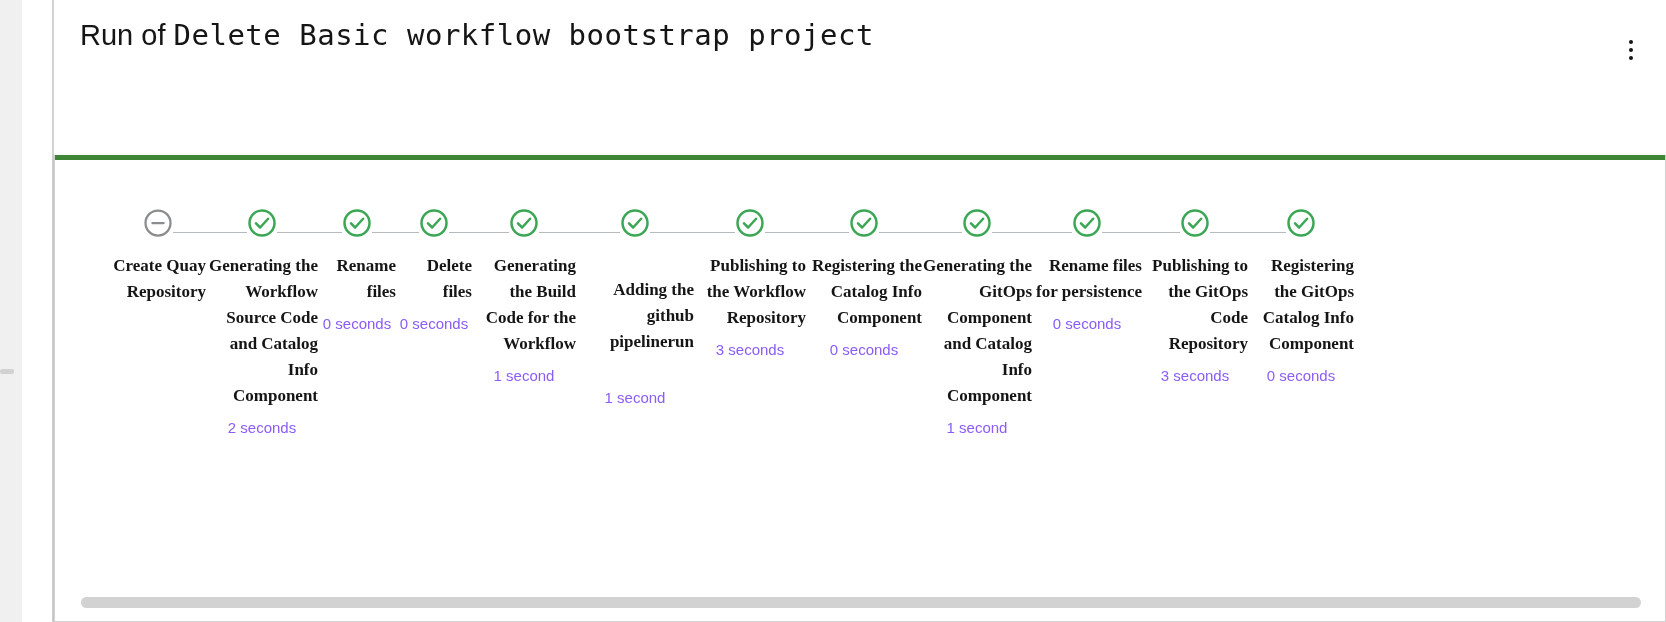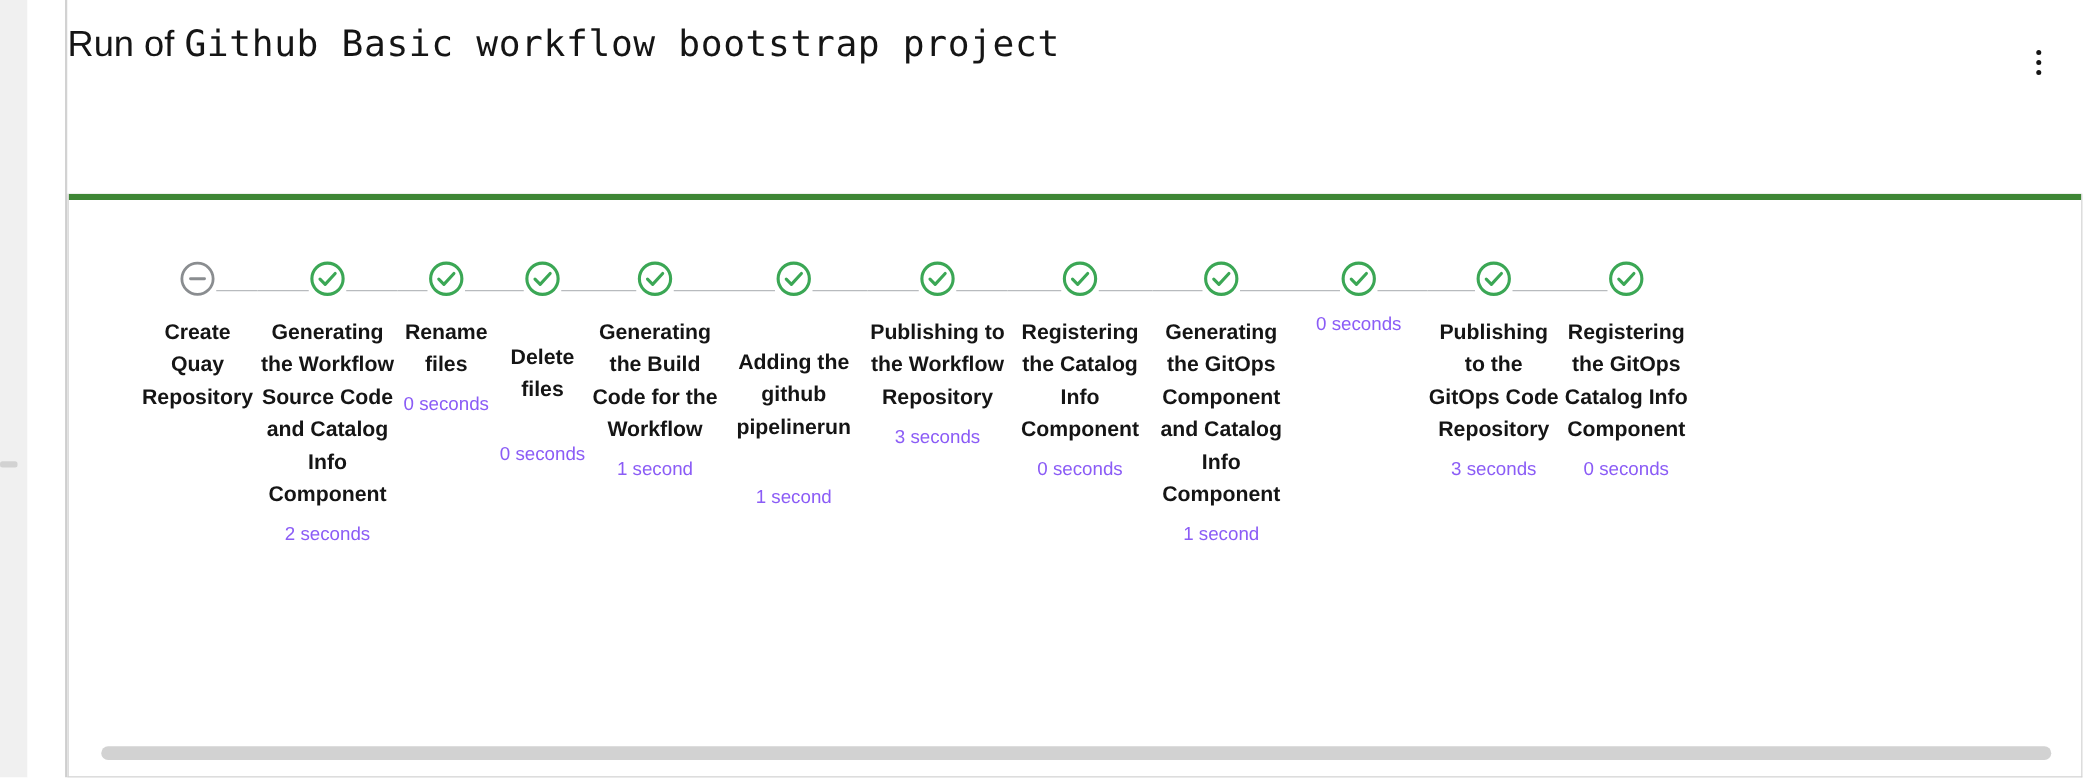--- a/index.html
+++ b/index.html
@@ -64,20 +64,21 @@
   .page-title {
     font-size: 29px;
     line-height: 38px;
     color: #151515;
     font-weight: 400;
     letter-spacing: 0px;
     white-space: nowrap;
   }
   .title-prefix {
     font-family: "Liberation Sans", sans-serif;
+    padding-left: 26px;
   }
   .title-main {
     font-family: "DejaVu Sans Mono", monospace;
     letter-spacing: 0.5px;
   }
 
   .page-subtitle {
     margin-top: 9px;
     font-size: 16px;
     line-height: 22px;
@@ -173,22 +174,22 @@
     margin-top: 18px;
     min-width: 18px;
   }
 
   .step-label {
     margin-top: 12px;
     font-size: 17px;
     line-height: 26px;
     font-weight: 700;
     color: #151515;
-    text-align: center;
-    font-family: Liberation Sans, sans-serif;
+    text-align: right;
+    font-family: Liberation Serif, serif;
     word-break: normal;
   }
   .step-duration {
     margin-top: 8px;
     font-size: 15px;
     line-height: 21px;
     color: #8b5cf6;
     text-align: center;
     font-family: "Liberation Sans", sans-serif;
   }
@@ -219,21 +220,21 @@
   <div class="left-gutter">
     <div class="left-gutter-nub"></div>
   </div>
   <div class="panel-divider-left"></div>
   <div class="panel-divider-right"></div>
 
   <div class="content">
 
     <div class="header">
       <div class="page-title">
-        <span class="title-prefix">Run of </span><span class="title-main">Github Basic workflow bootstrap project</span>
+        <span class="title-prefix">Run of </span><span class="title-main">Delete Basic workflow bootstrap project</span>
       </div>
     </div>
 
     <button class="kebab-button">
       <span></span>
       <span></span>
       <span></span>
     </button>
 
     <div class="card">
@@ -274,21 +275,21 @@
                   <svg width="30" height="30" viewBox="0 0 24 24">
                     <circle cx="12" cy="12" r="10" fill="none" stroke="#3ba755" stroke-width="2"></circle>
                     <path d="M7.2 12.3 L10.5 15.6 L16.9 8.6" fill="none" stroke="#3ba755" stroke-width="2" stroke-linecap="round" stroke-linejoin="round"></path>
                   </svg>
                 </div>
                 <div class="connector"></div>
               </div>
               <div class="step-label">Rename files</div>
               <div class="step-duration">0 seconds</div>
             </div>
-            <div class="step" style="width: 76px; gap: 20px;">
+            <div class="step" style="width: 76px;">
               <div class="step-icon-row">
                 <div class="connector"></div>
                 <div class="step-icon">
                   <svg width="30" height="30" viewBox="0 0 24 24">
                     <circle cx="12" cy="12" r="10" fill="none" stroke="#3ba755" stroke-width="2"></circle>
                     <path d="M7.2 12.3 L10.5 15.6 L16.9 8.6" fill="none" stroke="#3ba755" stroke-width="2" stroke-linecap="round" stroke-linejoin="round"></path>
                   </svg>
                 </div>
                 <div class="connector"></div>
               </div>
@@ -369,20 +370,21 @@
               <div class="step-icon-row">
                 <div class="connector"></div>
                 <div class="step-icon">
                   <svg width="30" height="30" viewBox="0 0 24 24">
                     <circle cx="12" cy="12" r="10" fill="none" stroke="#3ba755" stroke-width="2"></circle>
                     <path d="M7.2 12.3 L10.5 15.6 L16.9 8.6" fill="none" stroke="#3ba755" stroke-width="2" stroke-linecap="round" stroke-linejoin="round"></path>
                   </svg>
                 </div>
                 <div class="connector"></div>
               </div>
+              <div class="step-label">Rename files for persistence</div>
               <div class="step-duration">0 seconds</div>
             </div>
             <div class="step" style="width: 106px;">
               <div class="step-icon-row">
                 <div class="connector"></div>
                 <div class="step-icon">
                   <svg width="30" height="30" viewBox="0 0 24 24">
                     <circle cx="12" cy="12" r="10" fill="none" stroke="#3ba755" stroke-width="2"></circle>
                     <path d="M7.2 12.3 L10.5 15.6 L16.9 8.6" fill="none" stroke="#3ba755" stroke-width="2" stroke-linecap="round" stroke-linejoin="round"></path>
                   </svg>

